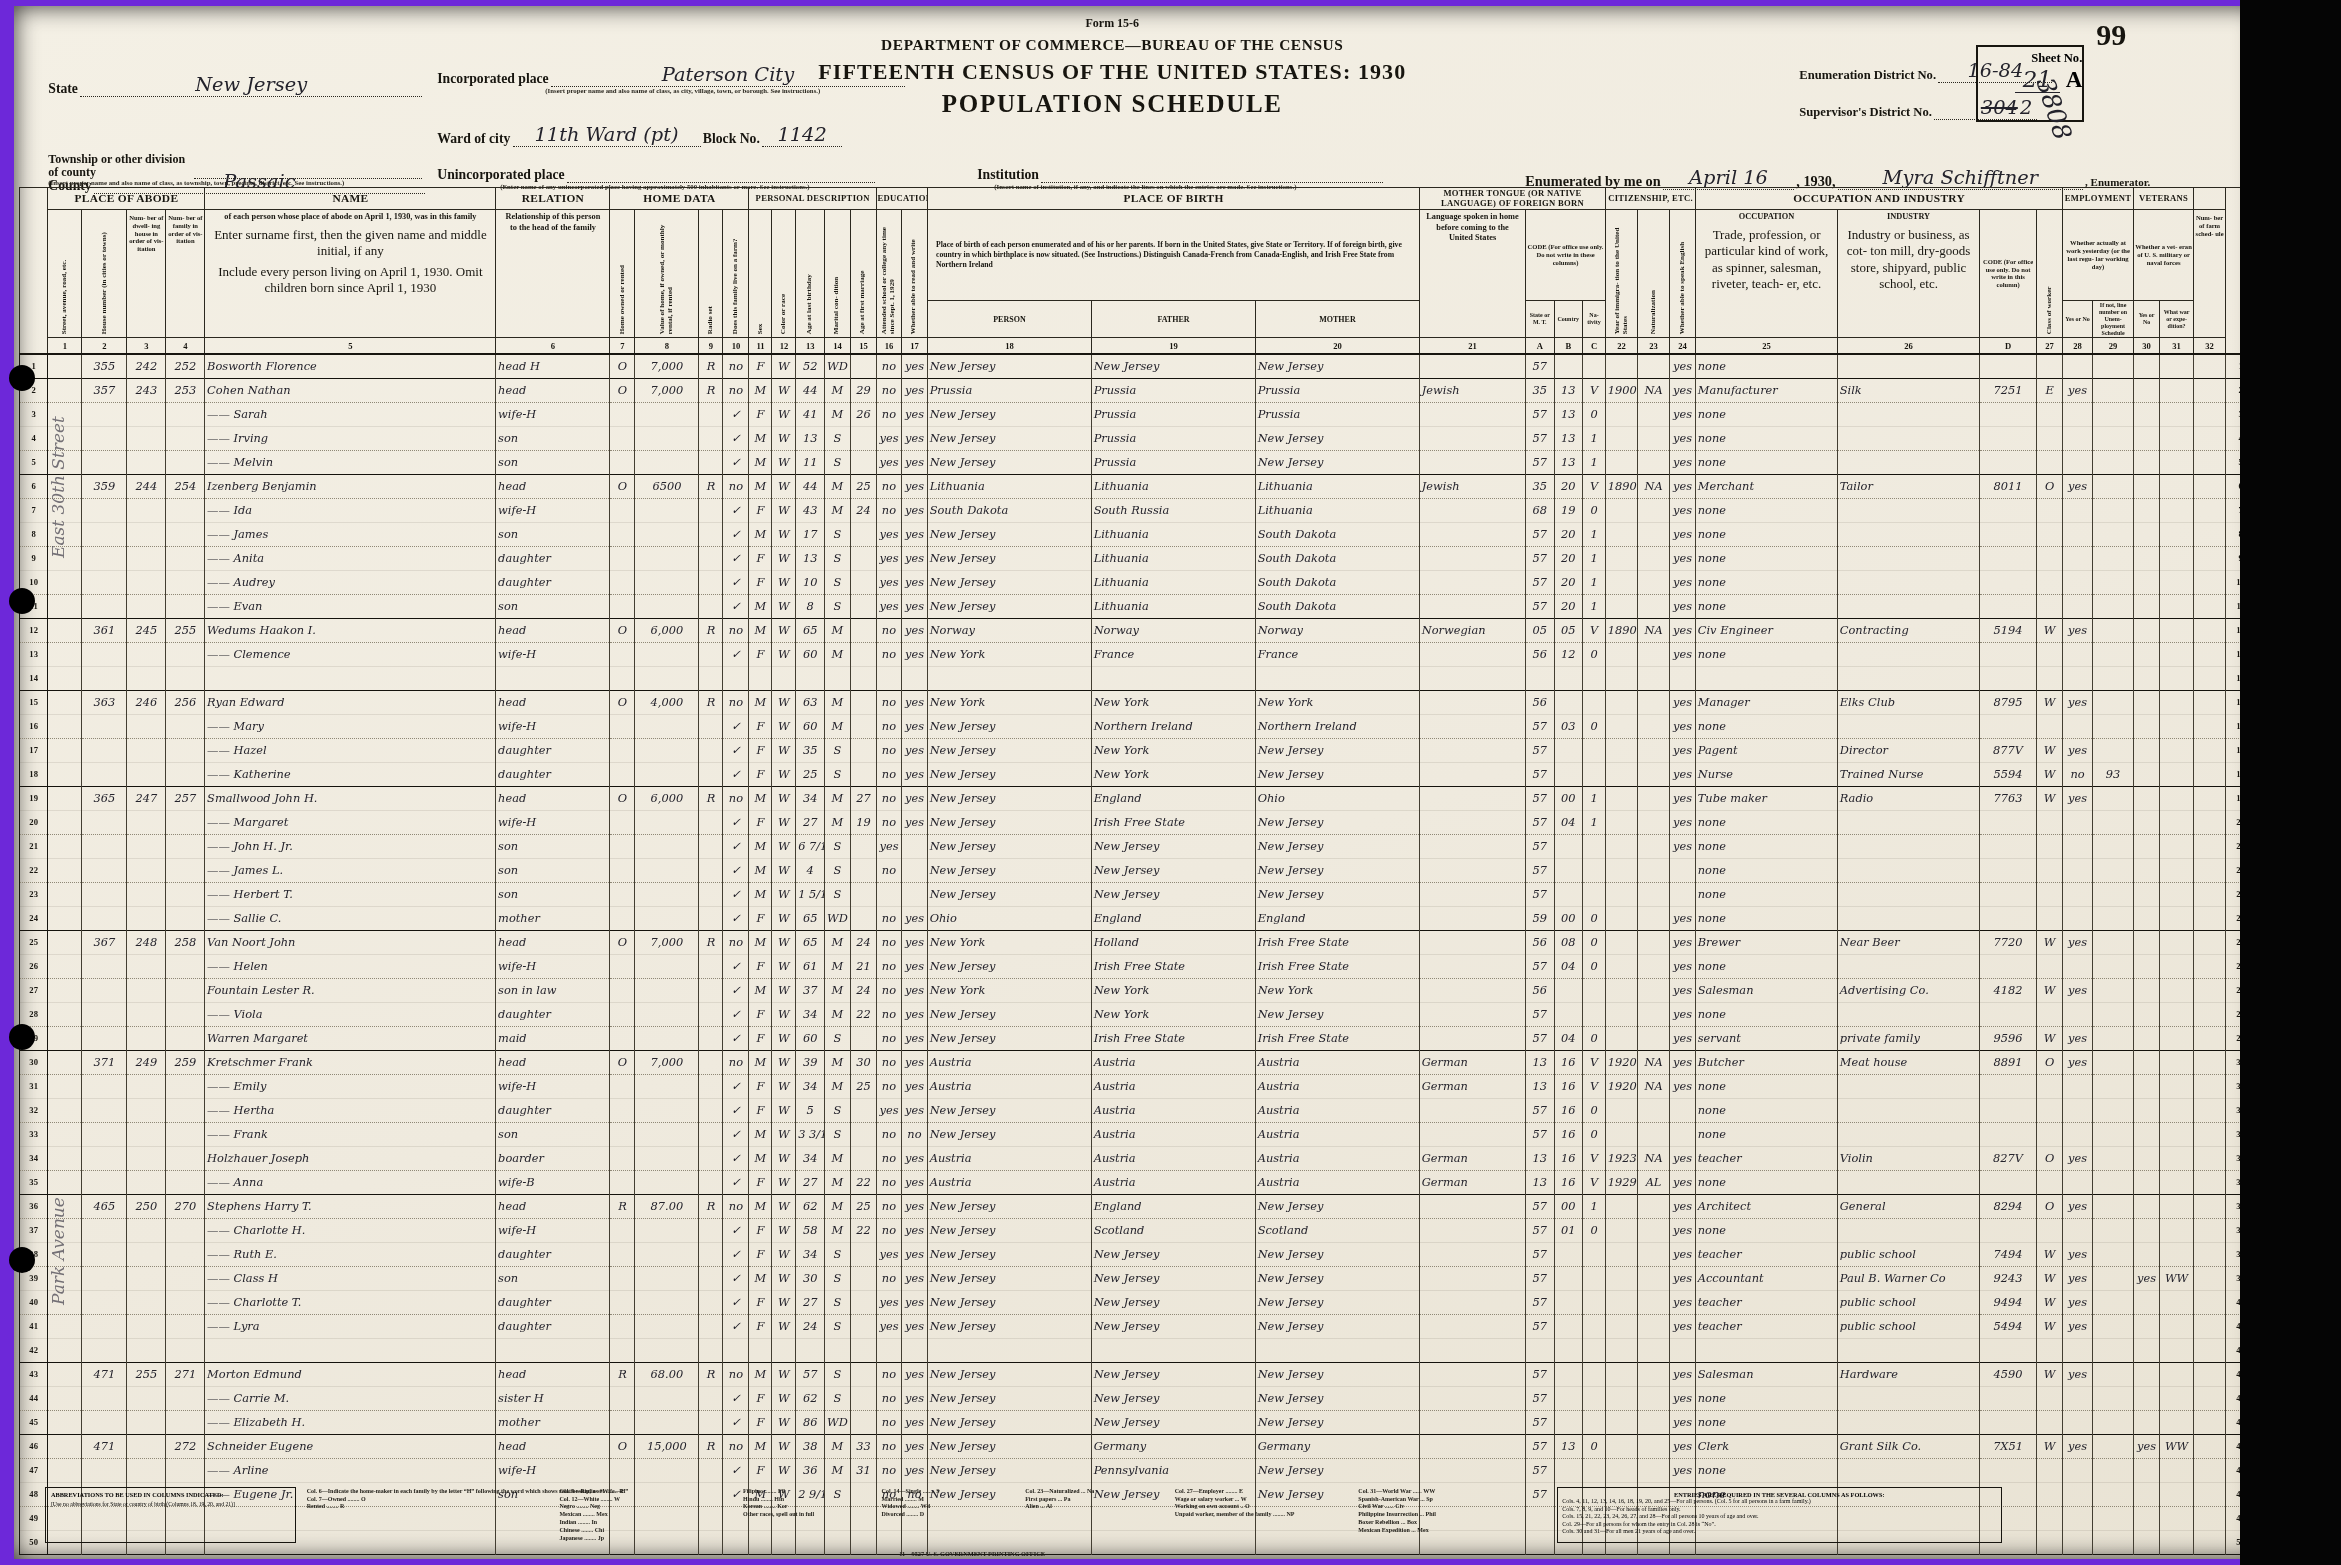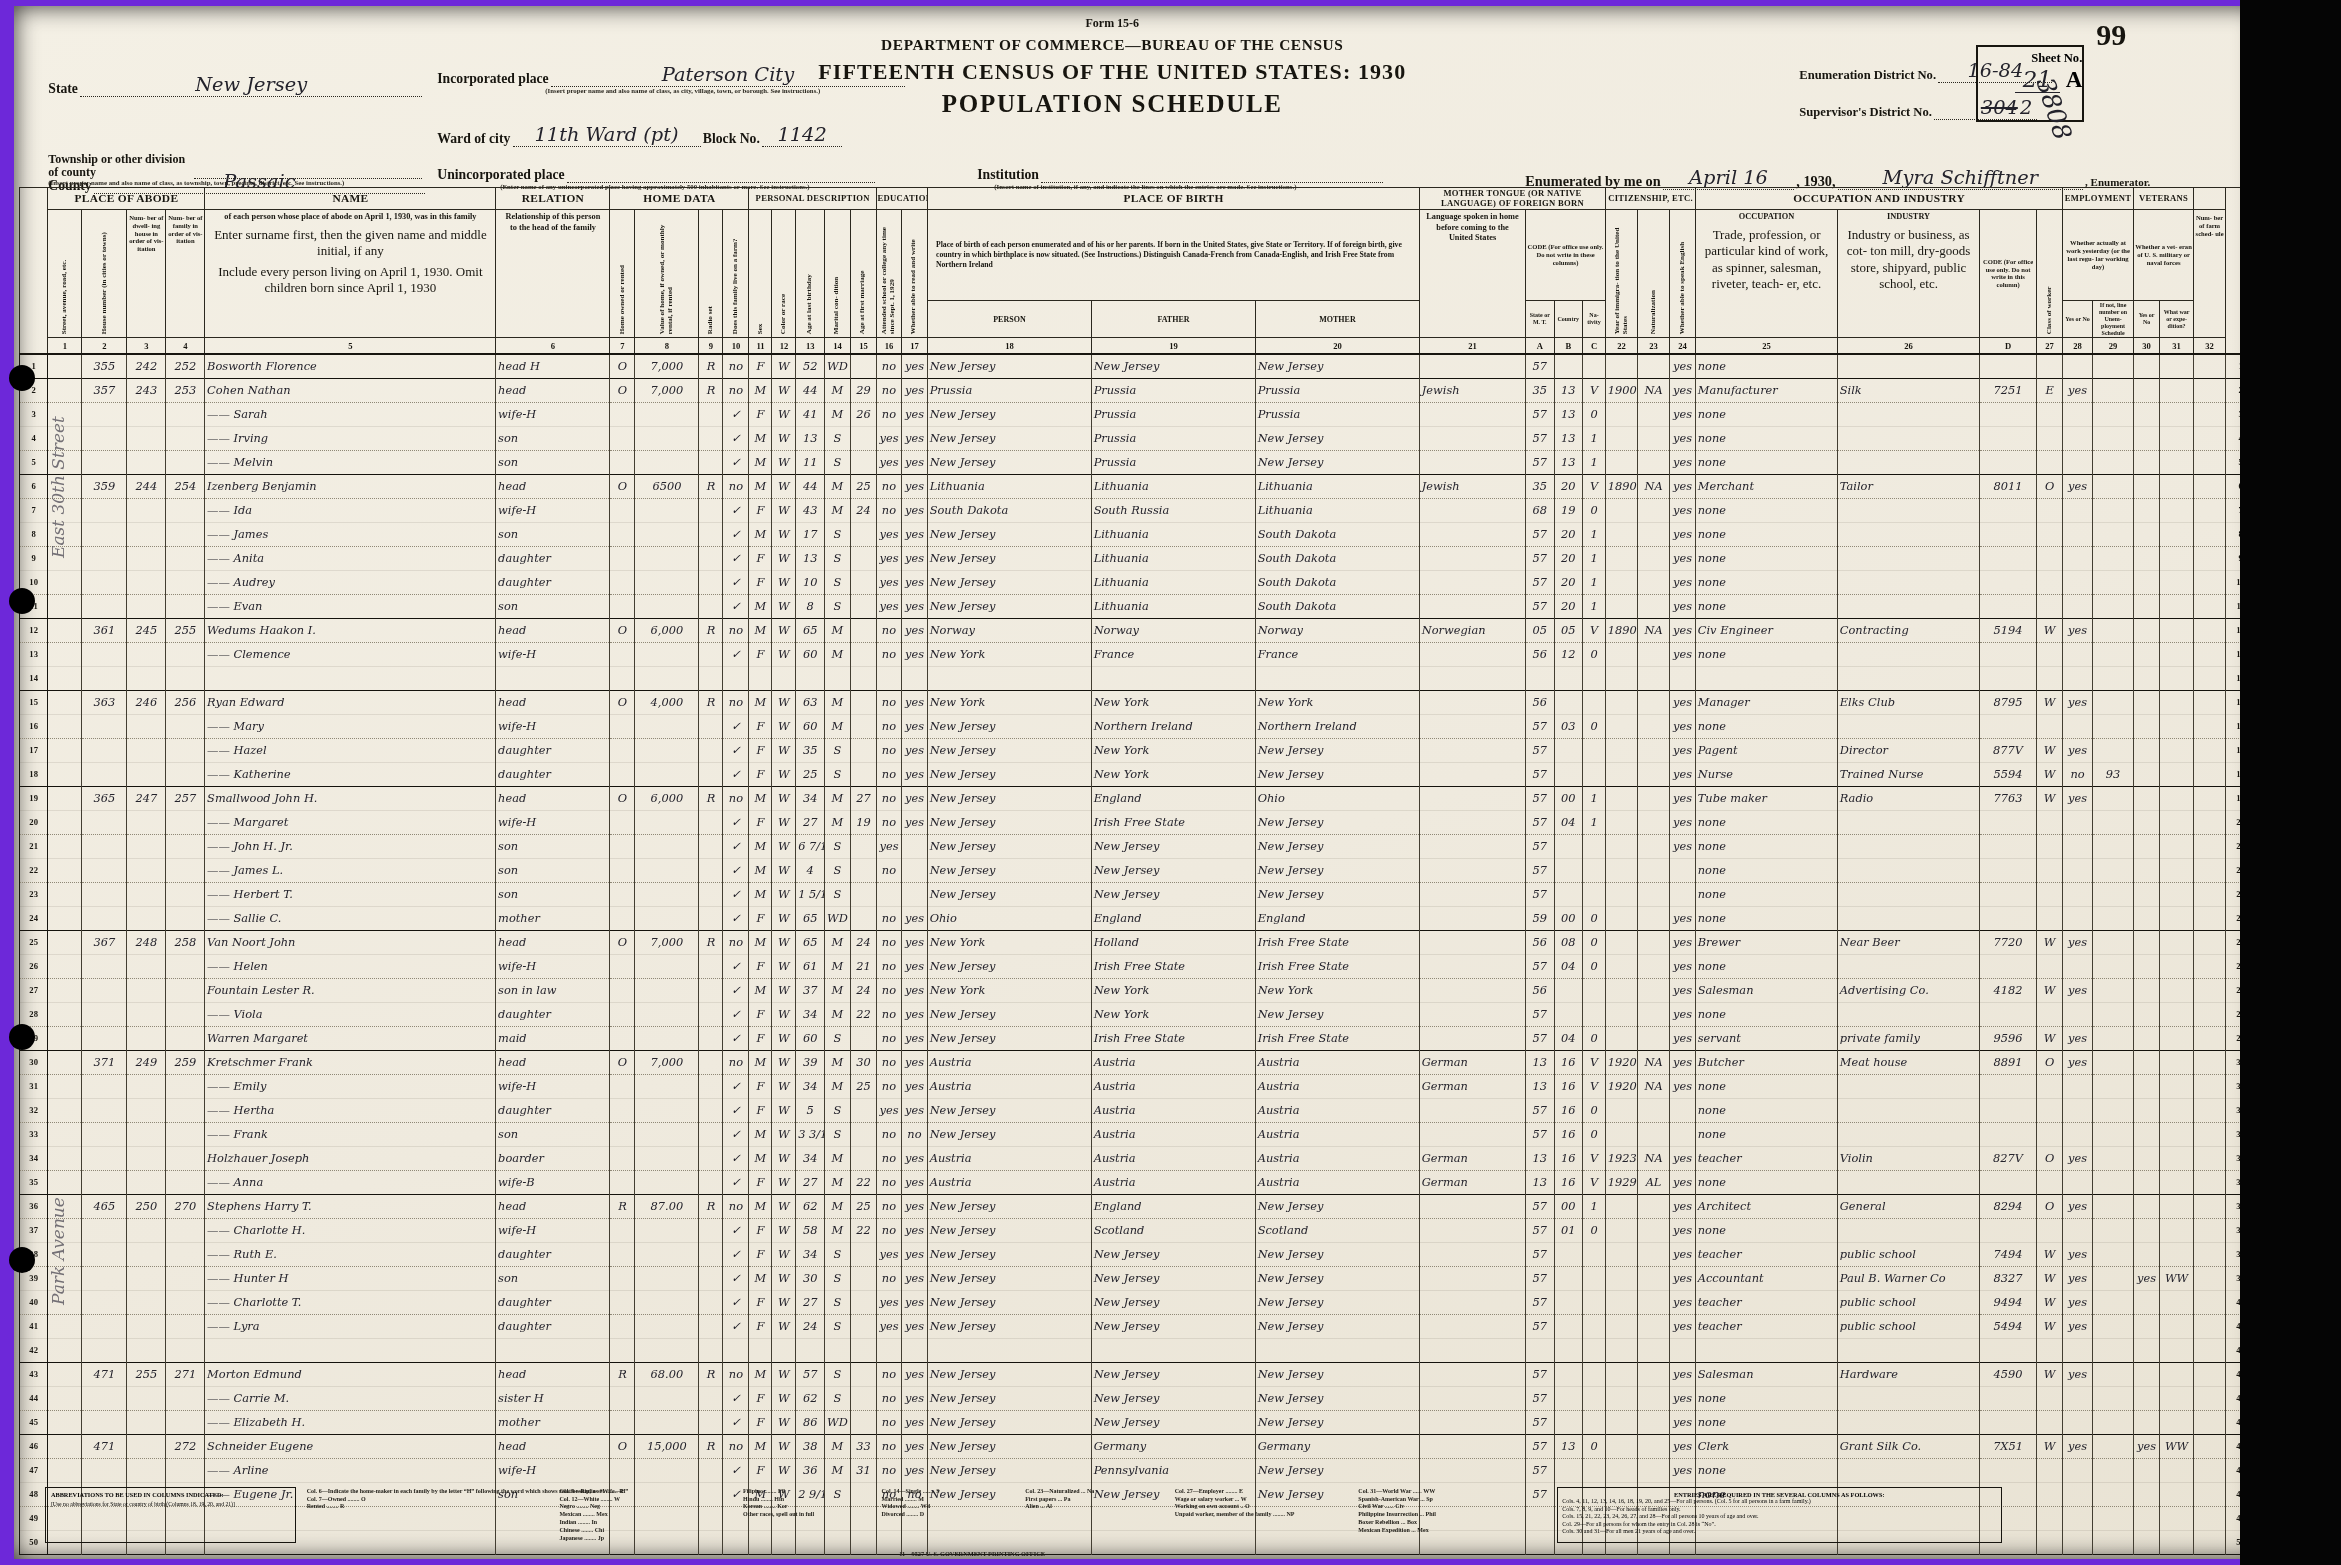--- a/index.html
+++ b/index.html
@@ -1810,21 +1810,21 @@
               <td class="hw c"></td>
               <td class="hw c vb"></td>
               <td class="lnum">38</td>
             </tr>
             <tr>
               <td class="lnum">39</td>
               <td></td>
               <td class="hw c"></td>
               <td class="hw c"></td>
               <td class="hw c"></td>
-              <td class="hw namecell vb">—— Hunter H</td>
+              <td class="hw namecell vb">—— Class H</td>
               <td class="hw vb">son</td>
               <td class="hw c vb"></td>
               <td class="hw c"></td>
               <td class="hw c"></td>
               <td class="hw c">✓</td>
               <td class="hw c vb">M</td>
               <td class="hw c">W</td>
               <td class="hw c">30</td>
               <td class="hw c">S</td>
               <td class="hw c"></td>
@@ -1835,21 +1835,21 @@
               <td class="hw">New Jersey</td>
               <td class="hw vb"></td>
               <td class="hw c">57</td>
               <td class="hw c"></td>
               <td class="hw c"></td>
               <td class="hw c vb"></td>
               <td class="hw c"></td>
               <td class="hw c">yes</td>
               <td class="hw vb">Accountant</td>
               <td class="hw">Paul B. Warner Co</td>
-              <td class="hw c">8327</td>
+              <td class="hw c">9243</td>
               <td class="hw c">W</td>
               <td class="hw c vb">yes</td>
               <td class="hw c"></td>
               <td class="hw c vb">yes</td>
               <td class="hw c">WW</td>
               <td class="hw c vb"></td>
               <td class="lnum">39</td>
             </tr>
             <tr>
               <td class="lnum">40</td>

